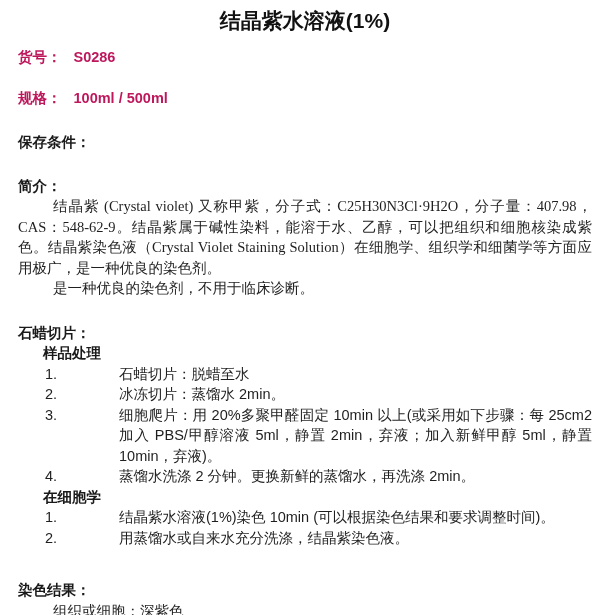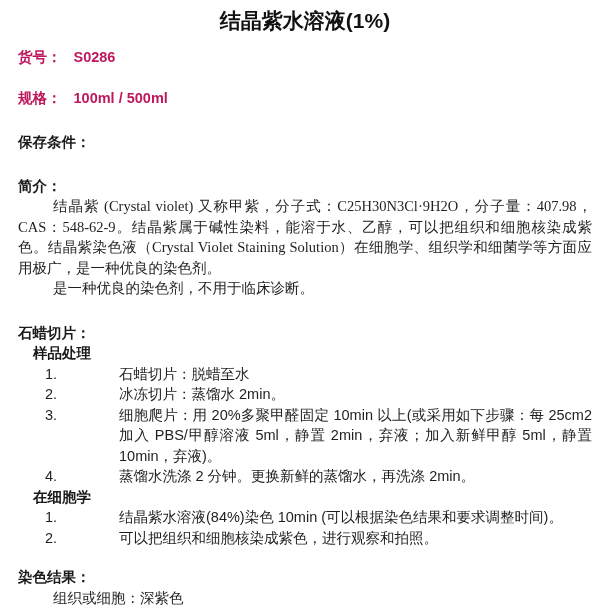--- a/index.html
+++ b/index.html
@@ -31,33 +31,33 @@
   .kv-catalog { margin-top: 13px; }
   .kv-spec { margin-top: 20px; }
   .kv-label { margin-right: 12px; }
   .heading {
     font-weight: 700;
     color: #1a1a1a;
   }
   .mt-storage { margin-top: 24px; }
   .mt-intro   { margin-top: 23px; }
   .mt-usage   { margin-top: 24px; }
-  .mt-result  { margin-top: 19px; }
+  .mt-result  { margin-top: 32px; }
   .indent {
     text-indent: 35px;
   }
   .para {
     text-align: justify;
     text-indent: 35px;
     font-family: Liberation Serif, serif;
   }
   .subheading {
     font-weight: 700;
     color: #1a1a1a;
-    margin-left: 15px;
+    margin-left: 25px;
   }
   .list-item {
     display: flex;
     align-items: flex-start;
   }
   .list-num {
     flex: 0 0 30px;
     margin-left: 27px;
   }
   .list-text {
@@ -110,25 +110,25 @@
     </div>
     <div class="list-item">
       <span class="list-num">4.</span>
       <span class="list-text">蒸馏水洗涤 2 分钟。更换新鲜的蒸馏水，再洗涤 2min。</span>
     </div>
 
     <div class="subheading">在细胞学</div>
 
     <div class="list-item">
       <span class="list-num">1.</span>
-      <span class="list-text">结晶紫水溶液(84%)染色 10min (可以根据染色结果和要求调整时间)。</span>
+      <span class="list-text">结晶紫水溶液(1%)染色 10min (可以根据染色结果和要求调整时间)。</span>
     </div>
     <div class="list-item">
       <span class="list-num">2.</span>
-      <span class="list-text">可以把组织和细胞核染成紫色，进行观察和拍照。</span>
+      <span class="list-text">用蒸馏水或自来水充分洗涤，结晶紫染色液。</span>
     </div>
   </div>
 
   <div class="section">
     <div class="heading mt-result">染色结果：</div>
     <div class="indent">组织或细胞：深紫色</div>
   </div>
 
 </div>
 

